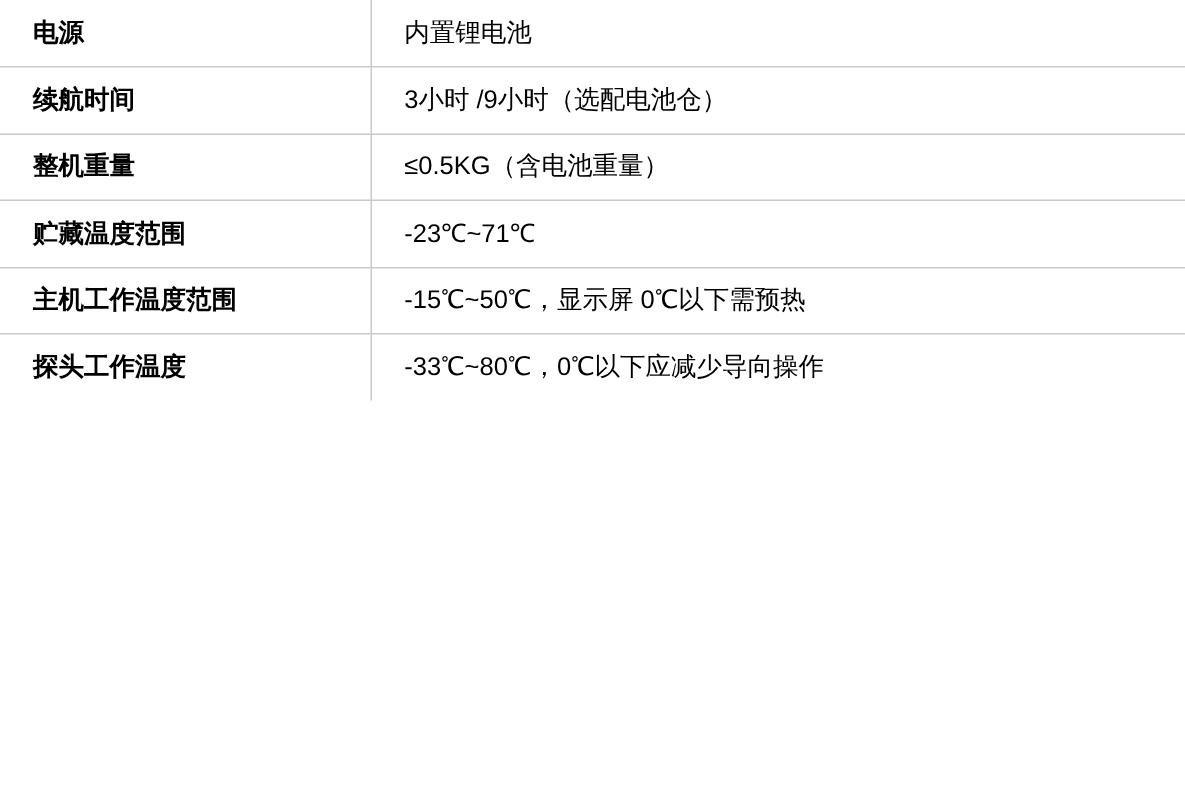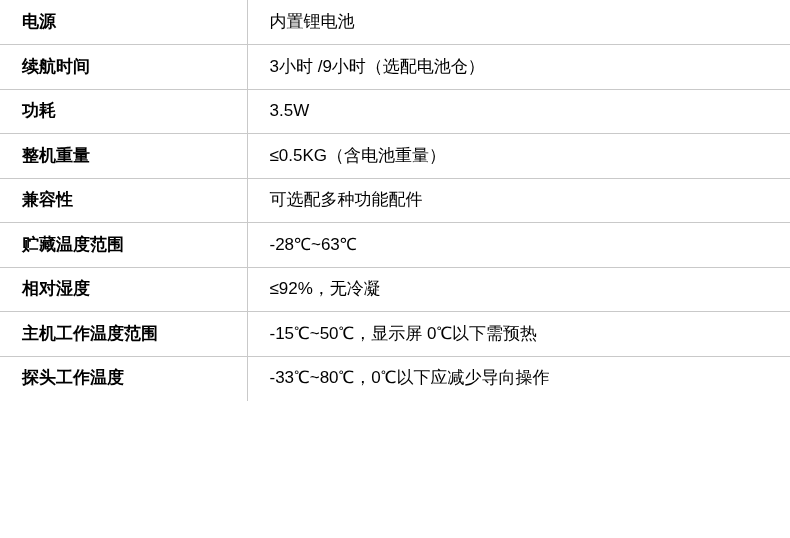--- a/index.html
+++ b/index.html
@@ -60,38 +60,26 @@
   <tbody>
     <tr>
       <td class="label-cell">电源</td>
       <td class="value-cell">内置锂电池</td>
     </tr>
     <tr>
       <td class="label-cell">续航时间</td>
       <td class="value-cell">3小时 /9小时（选配电池仓）</td>
     </tr>
     <tr>
-      <td class="label-cell">功耗</td>
-      <td class="value-cell">3.5W</td>
-    </tr>
-    <tr>
       <td class="label-cell">整机重量</td>
       <td class="value-cell">≤0.5KG（含电池重量）</td>
     </tr>
     <tr>
-      <td class="label-cell">兼容性</td>
-      <td class="value-cell">可选配多种功能配件</td>
-    </tr>
-    <tr>
       <td class="label-cell">贮藏温度范围</td>
-      <td class="value-cell">-28℃~63℃</td>
-    </tr>
-    <tr>
-      <td class="label-cell">相对湿度</td>
-      <td class="value-cell">≤92%，无冷凝</td>
+      <td class="value-cell">-23℃~71℃</td>
     </tr>
     <tr>
       <td class="label-cell">主机工作温度范围</td>
       <td class="value-cell">-15℃~50℃，显示屏 0℃以下需预热</td>
     </tr>
     <tr>
       <td class="label-cell">探头工作温度</td>
       <td class="value-cell">-33℃~80℃，0℃以下应减少导向操作</td>
     </tr>
   </tbody>

